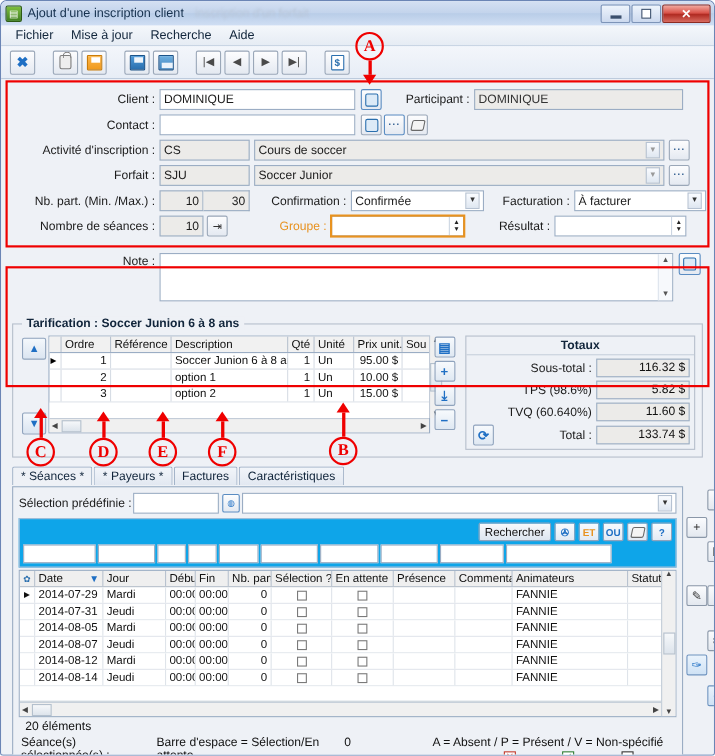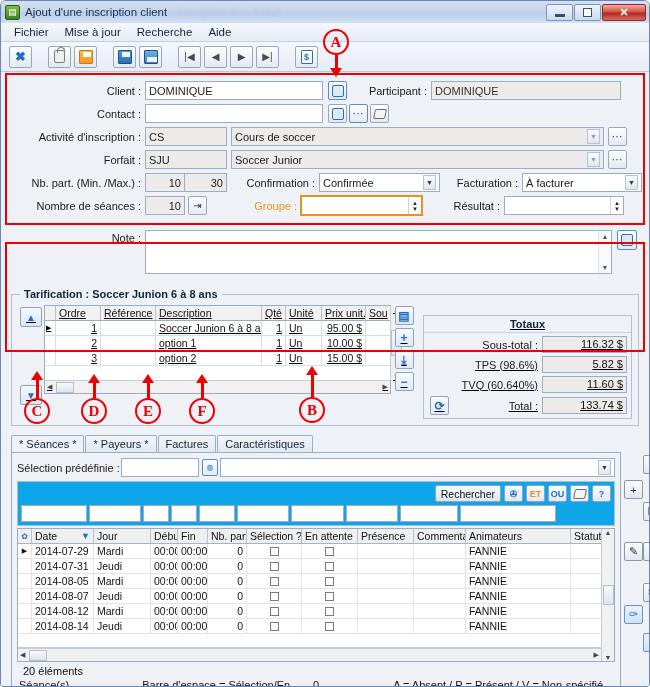--- a/index.html
+++ b/index.html
@@ -173,21 +173,21 @@
   .hl-orange { outline: 2px solid #e8921f; outline-offset: -1px; }
   .lbl-orange { color:#e8921f; }
   .note-wrap { display:flex; align-items:flex-start; }
   .note-box {
     border:1px solid #9badc4;background:#fff;height:44px;display:flex;
   }
   .note-sb { width:13px;border-left:1px solid #dde4ed;background:#f7f9fc;display:flex;flex-direction:column;justify-content:space-between;align-items:center;font-size:7px;color:#555;padding:2px 0;}
   
   .group {
     border:1px solid #b6bfcc; margin: 4px 6px 0 6px; background:#eef1f6;
-    position:relative; padding: 10px 6px 6px 6px; text-decoration: underline;
+    position:relative; padding: 10px 6px 6px 6px;
   }
   .group > .legend {
     position:absolute; top:-7px; left:8px; background:#eef1f6; padding:0 4px;
     font-size:11px; font-weight:bold; color:#11253b;
   }
   .grid { border:1px solid #9badc4; background:#fff; }
   .ghead { display:flex; background:#f1f1f1; border-bottom:1px solid #9badc4; height:15px; }
   .gh {
     font-size:10.5px; color:#111; padding:1px 3px; border-right:1px solid #b8c2cf;
     white-space:nowrap; overflow:hidden; display:flex; align-items:center;
@@ -203,27 +203,27 @@
   .arrbtn {
     width:22px;height:20px;border:1px solid #8fa3bd;border-radius:2px;
     background:linear-gradient(180deg,#f4f8fc,#dbe5f1);display:flex;align-items:center;justify-content:center;
     color:#1f6fc4;font-size:10px;
   }
   .sidebtn {
     width:19px;height:19px;border:1px solid #8fa3bd;border-radius:2px;
     background:linear-gradient(180deg,#f7fafd,#dfe8f2);display:flex;align-items:center;justify-content:center;
     color:#1f6fc4;font-size:12px;font-weight:bold;line-height:1;
   }
-  .totals { border:1px solid #b6bfcc; background:#eef1f6;margin-top:10px; }
+  .totals { border:1px solid #b6bfcc; background:#eef1f6; }
   .totals .th { text-align:center; font-weight:bold; font-size:11px; padding:2px 0; color:#11253b; border-bottom:1px solid #c8d0db;}
   .trow { display:flex; align-items:center; justify-content:flex-end; margin:3px 4px; }
   .trow .tl { font-size:11px; color:#1b1b1b; padding-right:4px; white-space:nowrap;}
   .trow .tv { width:85px; height:17px; border:1px solid #9badc4; background:#ecebe9; text-align:right; font-size:11px; padding:1px 3px; color:#111;}
   
-  .tabs { display:flex; align-items:center; margin:8px 6px 0 6px; height:18px; }
+  .tabs { display:flex; align-items:flex-start; margin:8px 6px 0 6px; height:18px; }
   .tab {
     border:1px solid #9badc4; border-bottom:none; background:linear-gradient(180deg,#f2f5fa,#e2e8f1);
     font-size:11px; padding:2px 7px 2px 7px; color:#11253b; margin-right:1px; border-radius:2px 2px 0 0;
     white-space:nowrap;
   }
   .tab.active { background:#eef1f6; font-weight:normal; }
   .tabpanel { border:1px solid #9badc4; border-top:1px solid #9badc4; margin:0 6px; background:#eef1f6; padding:5px; }
   .searchbar { background:#0ea5e9; border:1px solid #a9bfd8; padding:3px; }
   .sbtn2 {
     height:17px; border:1px solid #8fa3bd; border-radius:2px; font-size:10.5px;

